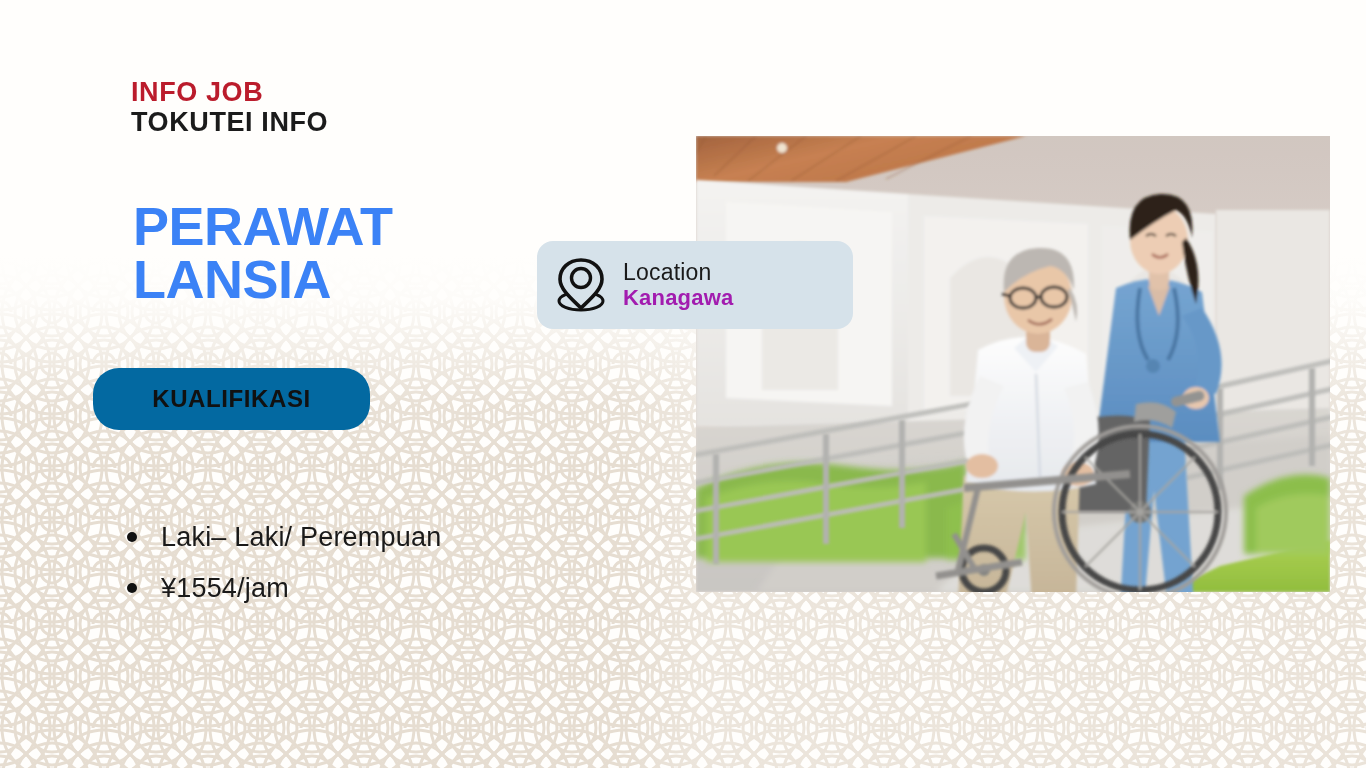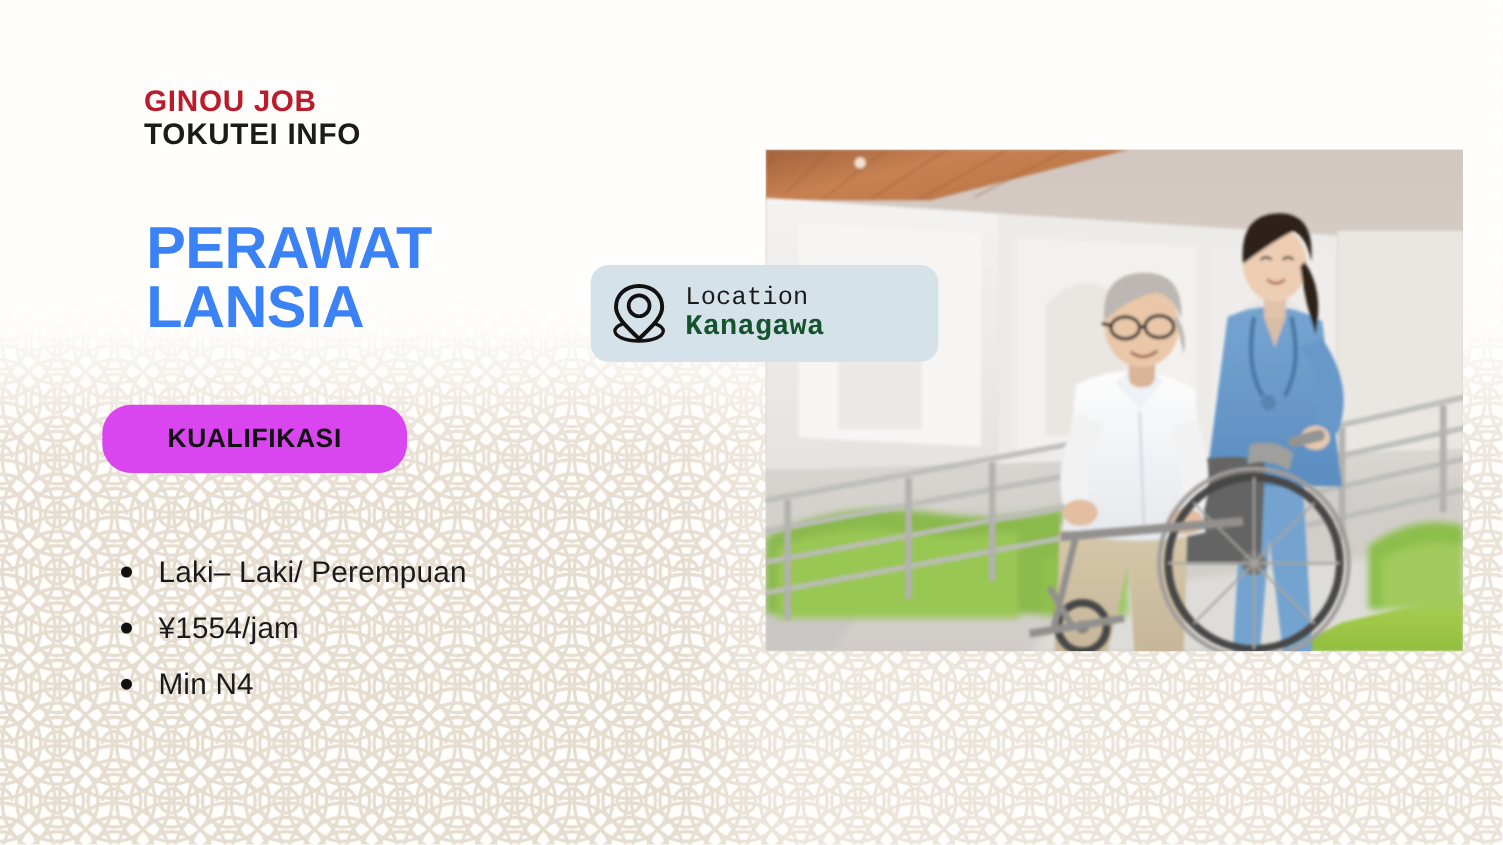--- a/index.html
+++ b/index.html
@@ -107,38 +107,38 @@
     margin: 0;
     white-space: pre-line;
   }
 
   .qualif-badge {
     position: absolute;
     left: 93px;
     top: 368px;
     width: 277px;
     height: 62px;
-    background: #d946ef;
+    background: #0369a1;
     border-radius: 26px;
     display: flex;
     align-items: center;
     justify-content: center;
   }
   .qualif-badge-label {
     font-size: 24px;
     font-weight: bold;
     color: #111111;
     letter-spacing: 0.6px;
   }
 
   .qual-list {
     position: absolute;
     left: 110px;
     top: 495px;
-    margin: 0;
+    margin: 17px;
     padding: 0;
     list-style: none;
   }
   .qual-item {
     display: flex;
     align-items: center;
     height: 50px;
     margin: 0 0 1px 0;
   }
   .qual-bullet {
@@ -181,44 +181,43 @@
     top: 241px;
     width: 316px;
     height: 88px;
     background: #d6e2ea;
     border-radius: 16px;
     z-index: 5;
     display: flex;
     align-items: center;
     padding-left: 18px;
     box-sizing: border-box;
-    font-family: Liberation Mono, monospace;
   }
   .loc-pin {
     width: 52px;
     height: 58px;
     flex: 0 0 auto;
     margin-right: 16px;
   }
   .loc-text {
     display: flex;
     flex-direction: column;
     justify-content: center;
     line-height: 1.12;
   }
   .loc-label {
     font-size: 23px;
     font-weight: 400;
     color: #1a1a1a;
     letter-spacing: 0.2px;
   }
   .loc-value {
-    font-size: 26px;
+    font-size: 22px;
     font-weight: bold;
-    color: #14532d;
+    color: #a21caf;
     letter-spacing: 0.2px;
   }
 </style>
 </head>
 <body>
 
 <div id="poster">
 
   <svg class="wave-layer" viewBox="0 0 1366 768" preserveAspectRatio="none" xmlns="http://www.w3.org/2000/svg">
     <defs>
@@ -254,43 +253,39 @@
     </defs>
     <rect x="0" y="0" width="1366" height="768" fill="#fffefc"></rect>
     <rect x="0" y="0" width="1366" height="768" fill="url(#seigaiha)"></rect>
   </svg>
   <div class="wave-fade"></div>
   <div class="side-fade"></div>
 
   <div class="left-col">
 
     <div class="kicker-block">
-      <div class="kicker-line1">GINOU JOB</div>
+      <div class="kicker-line1">INFO JOB</div>
       <div class="kicker-line2">TOKUTEI INFO</div>
     </div>
 
     <h1 class="headline">PERAWAT
 LANSIA</h1>
 
     <div class="qualif-badge">
       <span class="qualif-badge-label">KUALIFIKASI</span>
     </div>
 
     <ul class="qual-list">
       <li class="qual-item">
         <span class="qual-bullet"></span>
         <span class="qual-text">Laki– Laki/ Perempuan</span>
       </li>
       <li class="qual-item">
         <span class="qual-bullet"></span>
         <span class="qual-text">¥1554/jam</span>
-      </li>
-      <li class="qual-item">
-        <span class="qual-bullet"></span>
-        <span class="qual-text">Min N4</span>
       </li>
     </ul>
   </div>
 
   <div class="photo-frame">
     <svg class="photo-svg" viewBox="0 0 634 456" xmlns="http://www.w3.org/2000/svg">
       <defs>
         <linearGradient id="skyWall" x1="0" y1="0" x2="0" y2="1">
           <stop offset="0%" stop-color="#cfc4bd"></stop>
           <stop offset="55%" stop-color="#dcd3cc"></stop>

